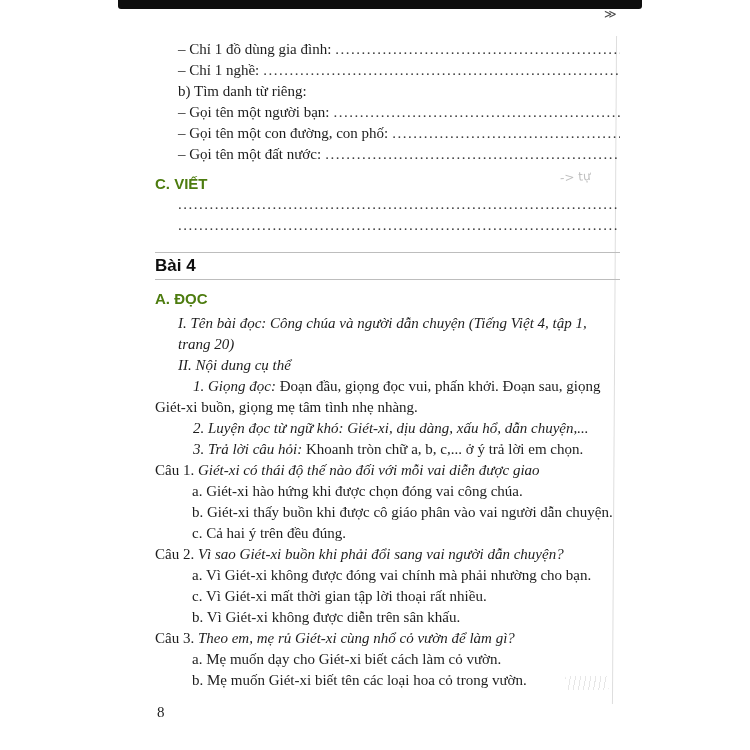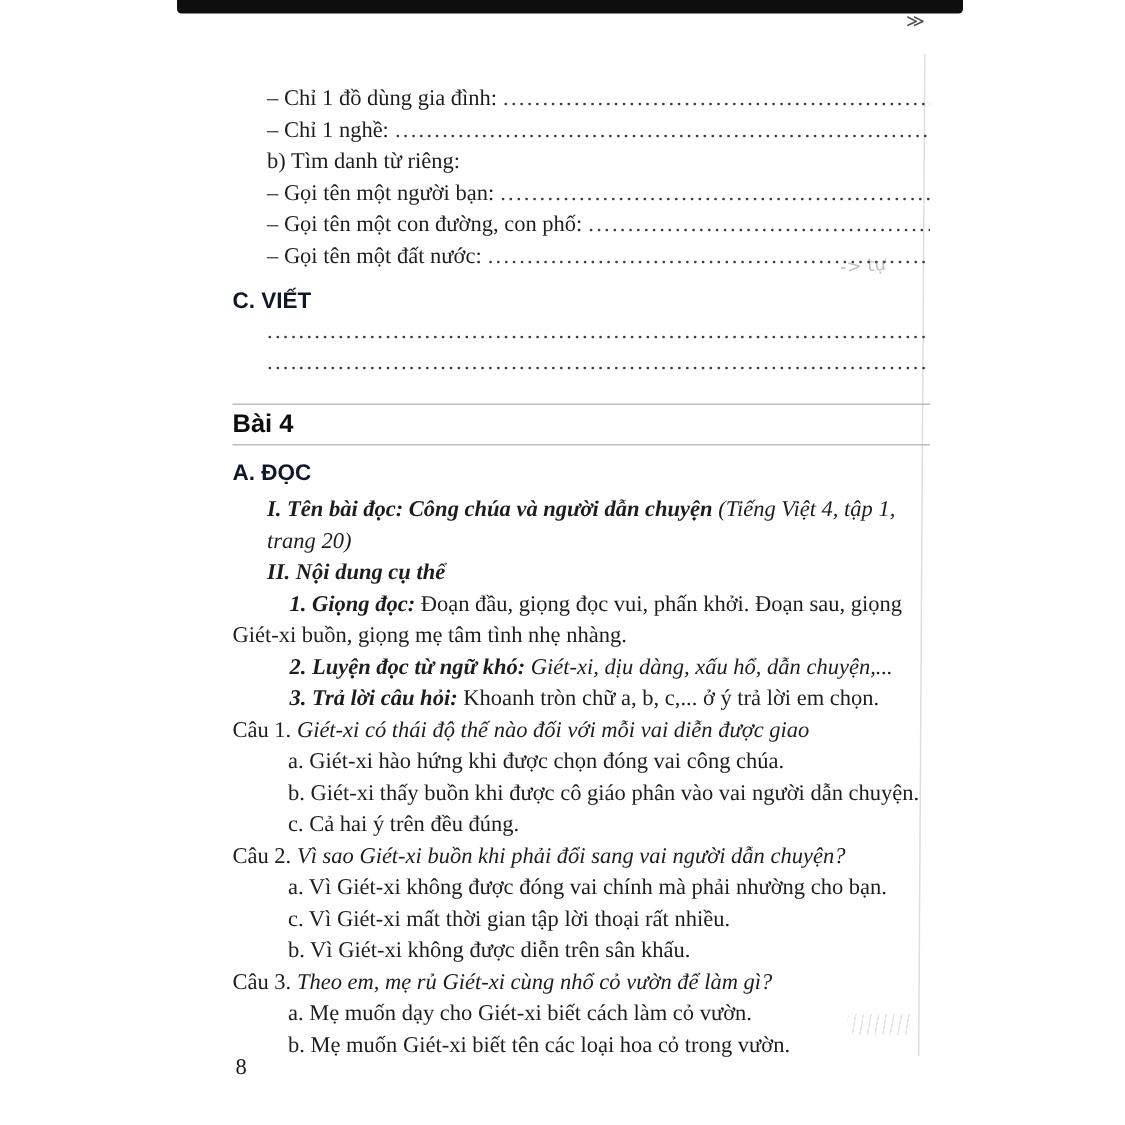--- a/index.html
+++ b/index.html
@@ -31,51 +31,51 @@
     font-family:"DejaVu Sans", sans-serif;
   }
   .a-top { left:560px; top:170px; opacity:0.55; transform:rotate(-4deg); }
   .smudge {
     position:absolute; left:565px; top:676px; width:44px; height:14px;
     background:repeating-linear-gradient(100deg,#c9c9c9 0 1px, transparent 1px 5px);
     opacity:0.45; border-radius:3px;
   }
 
   
-  .page { position:absolute; left:155px; top:56px; width:465px; }
+  .page { position:absolute; left:155px; top:39px; width:465px; }
 
   .line { font-size:15px; line-height:21px; }
   .ind  { margin-left:23px; }
 
   .fill { display:flex; }
   .fill .lbl { white-space:nowrap; }
   .leader, .dots {
     overflow:hidden; white-space:nowrap;
     color:#3c3c3c; letter-spacing:1.5px;
   }
   .fill .leader { flex:1; margin-left:4px; }
   .dots { height:21px; }
 
   .heading-sans {
     font-family:"Liberation Sans", sans-serif;
-    font-weight:bold; font-size:15px; color:#0f172a;
+    font-weight:bold; font-size:15px; color:#4d7c0f;
   }
   .viet-h { margin-top:8px; }
   .sec-a  { margin-top:6px; }
 
   .rule { border-top:1px solid #bdbdbd; height:0; }
   .top-rule { margin-top:16px; }
   .bottom-rule { margin-bottom:8px; }
   .lesson-title {
     font-family:"Liberation Sans", sans-serif;
     font-weight:bold; font-size:17px; color:#0d0d0d;
     line-height:26px;
   }
 
-  .bi { font-weight:bold; font-style:italic; }
+  .bi { font-weight:normal; font-style:italic; }
   .it { font-style:italic; }
 
   .roman-i { margin-top:4px; }
   .item { text-indent:38px; }
   .opt  { margin-left:37px; }
 
   .pagenum {
     position:absolute; left:157px; top:704px;
     font-size:15px; color:#1d1d1d;
   }

